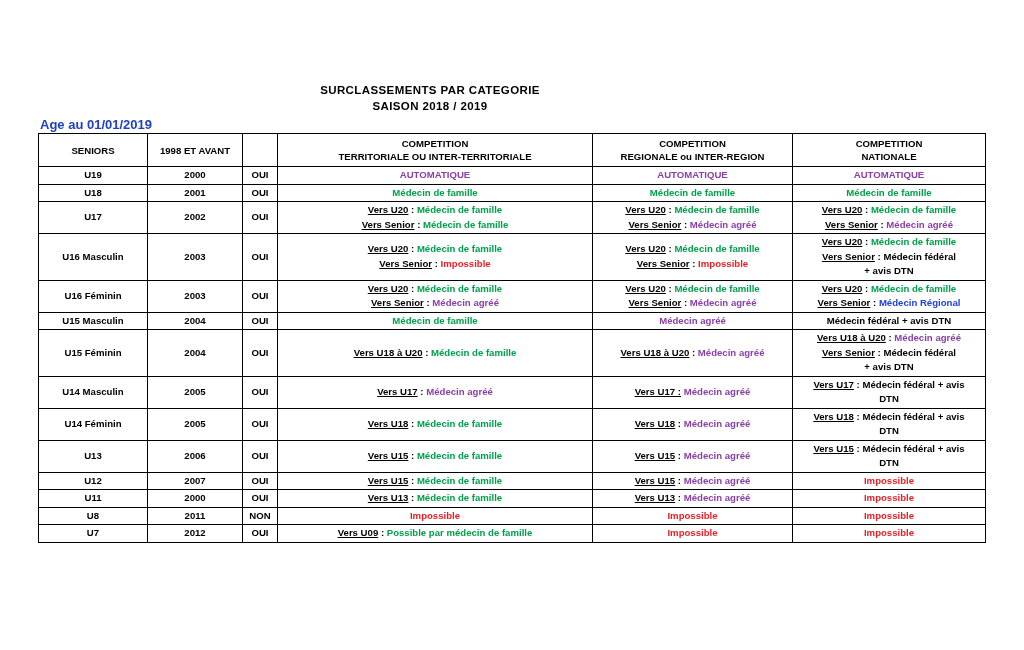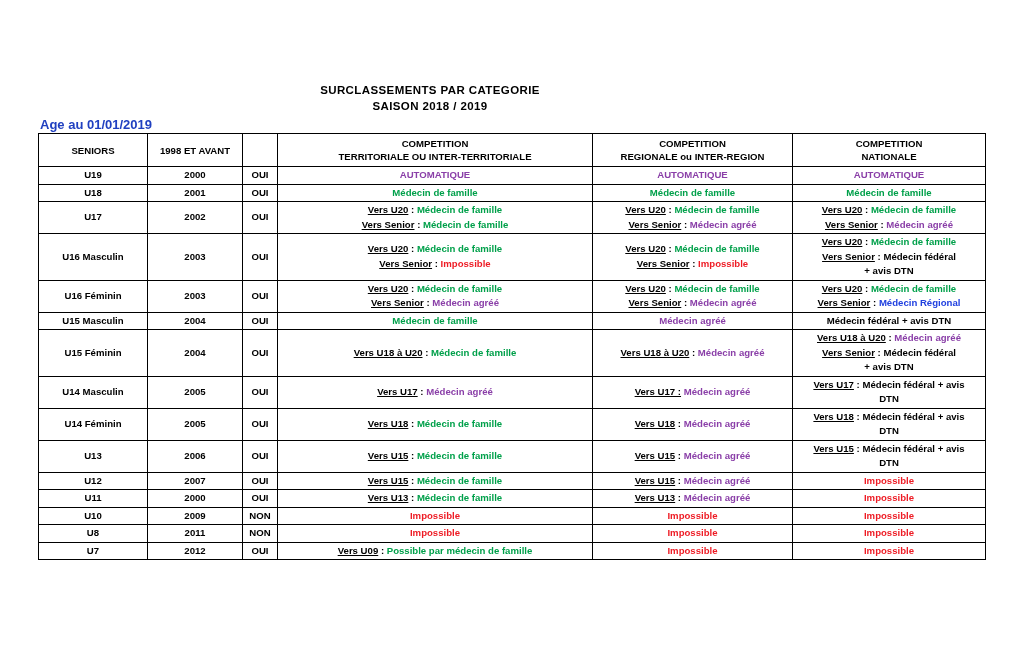--- a/index.html
+++ b/index.html
@@ -276,34 +276,20 @@
             <span class="line"><span class="lbl">Vers U13</span><span class="k-black"> : </span><span class="k-green">Médecin de famille</span></span>
           </td>
           <td>
             <span class="line"><span class="lbl">Vers U13</span><span class="k-black"> : </span><span class="k-purple">Médecin agréé</span></span>
           </td>
           <td>
             <span class="line"><span class="k-red">Impossible</span></span>
           </td>
         </tr>
         <tr>
-          <td>U10</td>
-          <td>2009</td>
-          <td>NON</td>
-          <td>
-            <span class="line"><span class="k-red">Impossible</span></span>
-          </td>
-          <td>
-            <span class="line"><span class="k-red">Impossible</span></span>
-          </td>
-          <td>
-            <span class="line"><span class="k-red">Impossible</span></span>
-          </td>
-        </tr>
-        <tr>
           <td>U8</td>
           <td>2011</td>
           <td>NON</td>
           <td>
             <span class="line"><span class="k-red">Impossible</span></span>
           </td>
           <td>
             <span class="line"><span class="k-red">Impossible</span></span>
           </td>
           <td>

